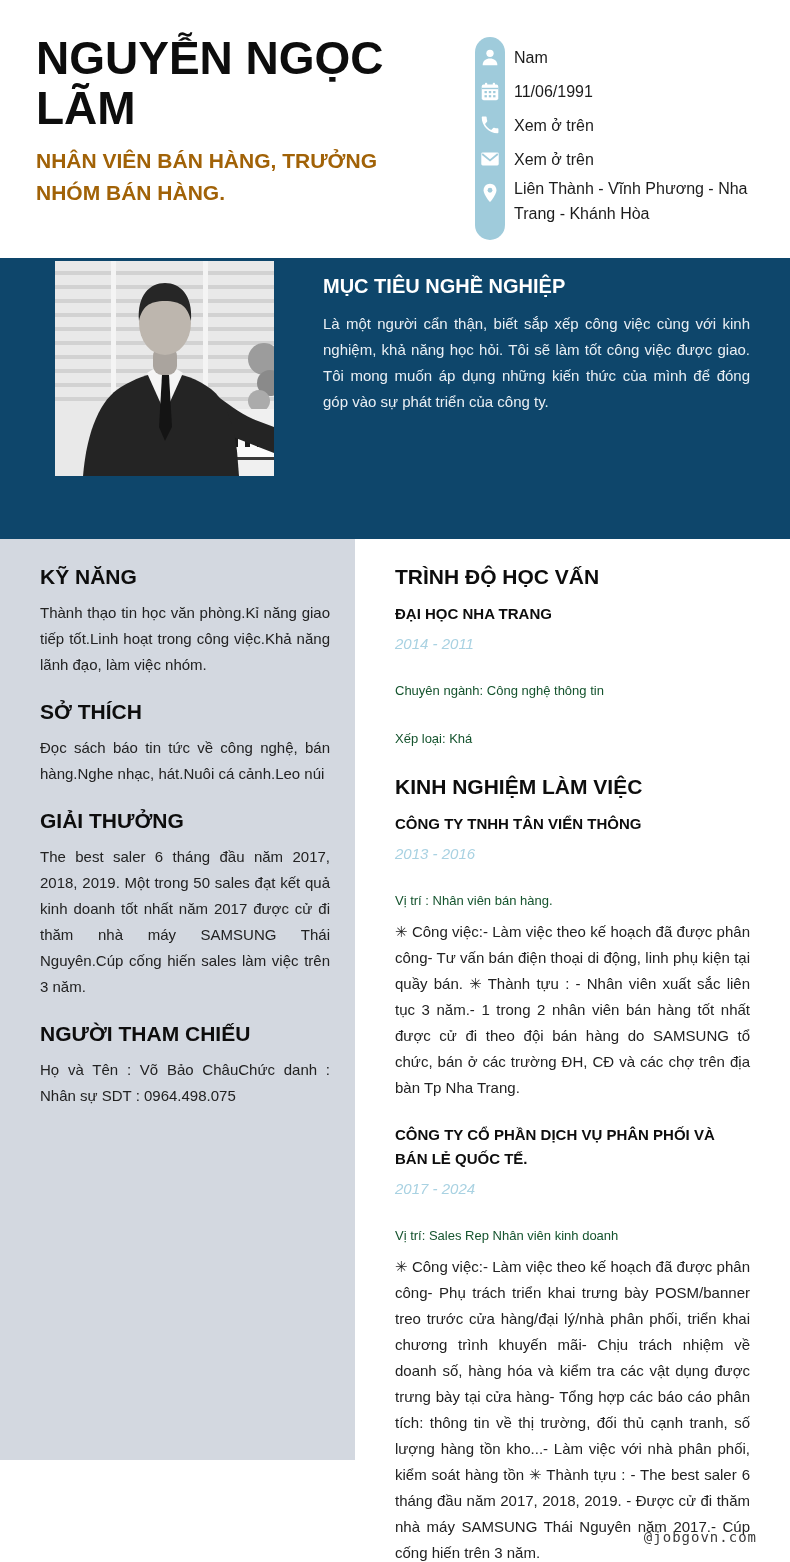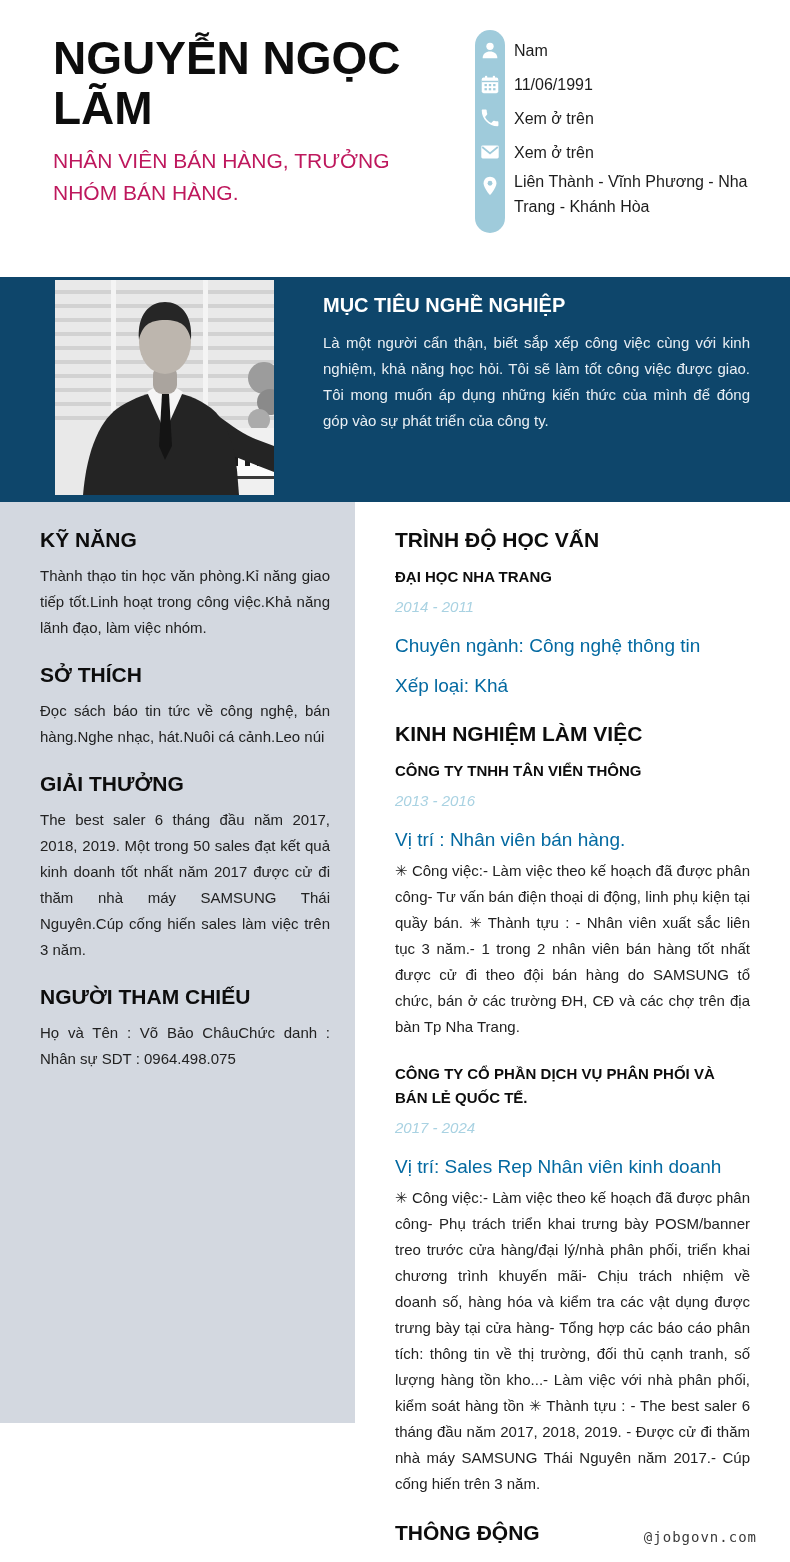--- a/index.html
+++ b/index.html
@@ -4,47 +4,47 @@
 <style>
   * { box-sizing: border-box; margin: 0; padding: 0; }
   html, body { background: #888; }
   .page {
     width: 790px; height: 1562px; margin: 0 auto; position: relative;
     background: #ffffff; overflow: hidden;
     font-family: "Liberation Sans", sans-serif; color: #222;
   }
   
   .header { height: 258px; position: relative; background: #fff; }
-  .name-block { padding: 33px 0 0 53px; width: 440px; }
+  .name-block { padding: 33px 0 0 36px; width: 440px; }
   .candidate-name { font-size: 46px; line-height: 50px; font-weight: 700; color: #0d0d0d; margin-bottom: 12px; }
-  .candidate-title { font-size: 21px; line-height: 32px; font-weight: 400; color: #be185d; width: 352px; }
-  .info-panel { position: absolute; top: 33px; left: 475px; width: 290px; }
+  .candidate-title { font-size: 21px; line-height: 32px; font-weight: 700; color: #a16207; width: 352px; }
+  .info-panel { position: absolute; top: 40px; left: 475px; width: 290px; }
   .info-pill { position: absolute; left: 0; top: -3px; width: 30px; height: 203px; background: #9fcbdb; border-radius: 15px; }
   .info-row { position: relative; display: flex; align-items: center; min-height: 34px; }
   .info-row.top { align-items: flex-start; }
   .info-row.top .icon { margin-top: 6px; }
   .icon { flex: 0 0 30px; width: 30px; display: flex; justify-content: center; align-items: center; position: relative; }
   .info-text { margin-left: 9px; font-size: 16px; line-height: 25px; color: #1c1c1c; }
   
-  .band { height: 225px; background: #0e466b; display: flex; margin-top: 19px; }
+  .band { height: 281px; background: #0e466b; display: flex; }
   .photo { flex: 0 0 219px; width: 219px; height: 215px; margin: 3px 0 0 55px; overflow: hidden; }
   .objective { margin: 17px 40px 0 49px; }
   .objective-heading { font-size: 20px; font-weight: 700; color: #ffffff; margin-bottom: 13px; }
   .objective-text { font-size: 15px; line-height: 26px; text-align: justify; color: #e9eff4; }
   
   .columns { display: flex; height: 921px; }
   .left-col { flex: 0 0 355px; width: 355px; background: #d3d8e0; padding: 25px 25px 0 40px; }
   .right-col { flex: 1; background: #fff; padding: 25px 40px 0 40px; }
   .sec-heading { font-size: 21px; font-weight: 700; color: #0d0d0d; line-height: 26px; margin-bottom: 10px; }
   .left-col .sec-text { font-size: 15px; line-height: 26px; text-align: justify; color: #222; margin-bottom: 21px; }
   .rsec { margin-bottom: 23px; }
   .sub-heading { font-size: 15px; font-weight: 700; color: #0d0d0d; line-height: 24px; margin-top: 12px; }
   .date { font-size: 15px; font-style: italic; color: #a9d2e2; line-height: 23px; margin-top: 6px; }
   .date.dark { color: #0f172a; }
-  .row-text { font-size: 19px; color: #0369a1; line-height: 24px; margin-top: 16px; }
+  .row-text { font-size: 13px; color: #14532d; line-height: 24px; margin-top: 24px; }
   .desc { font-size: 15px; line-height: 26px; text-align: justify; color: #222; margin-top: 6px; }
   .job { margin-top: 10px; }
   .plain-heading { font-size: 15px; color: #1c1c1c; line-height: 24px; margin-top: 12px; }
   .watermark {
     position: absolute; right: 33px; bottom: 17px;
     font-family: "DejaVu Sans Mono", monospace; font-size: 14px; color: #3a3a3a; letter-spacing: 1px;
   }
 </style>
 </head>
 <body>

